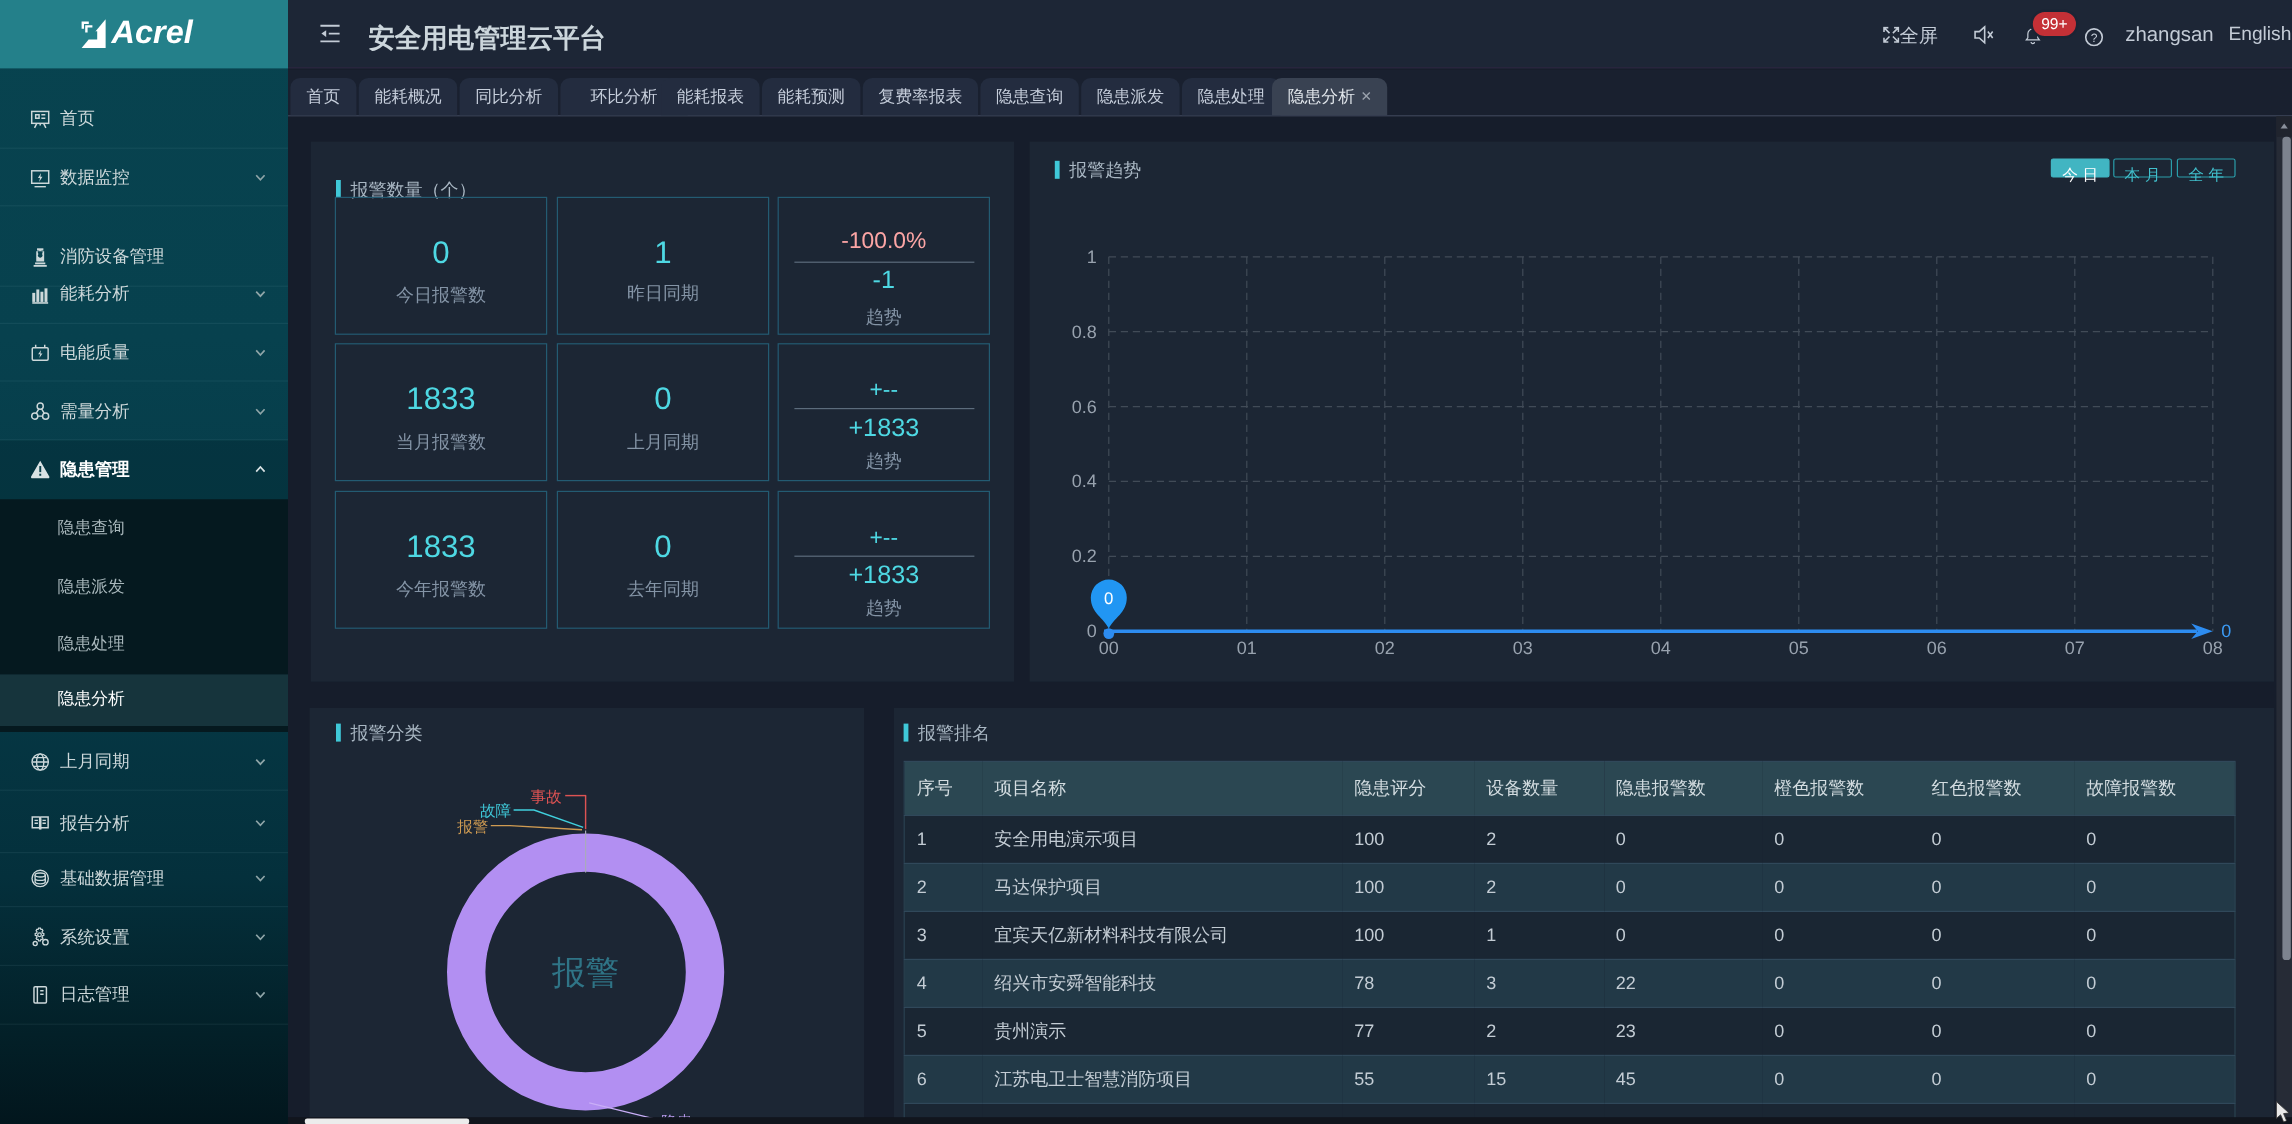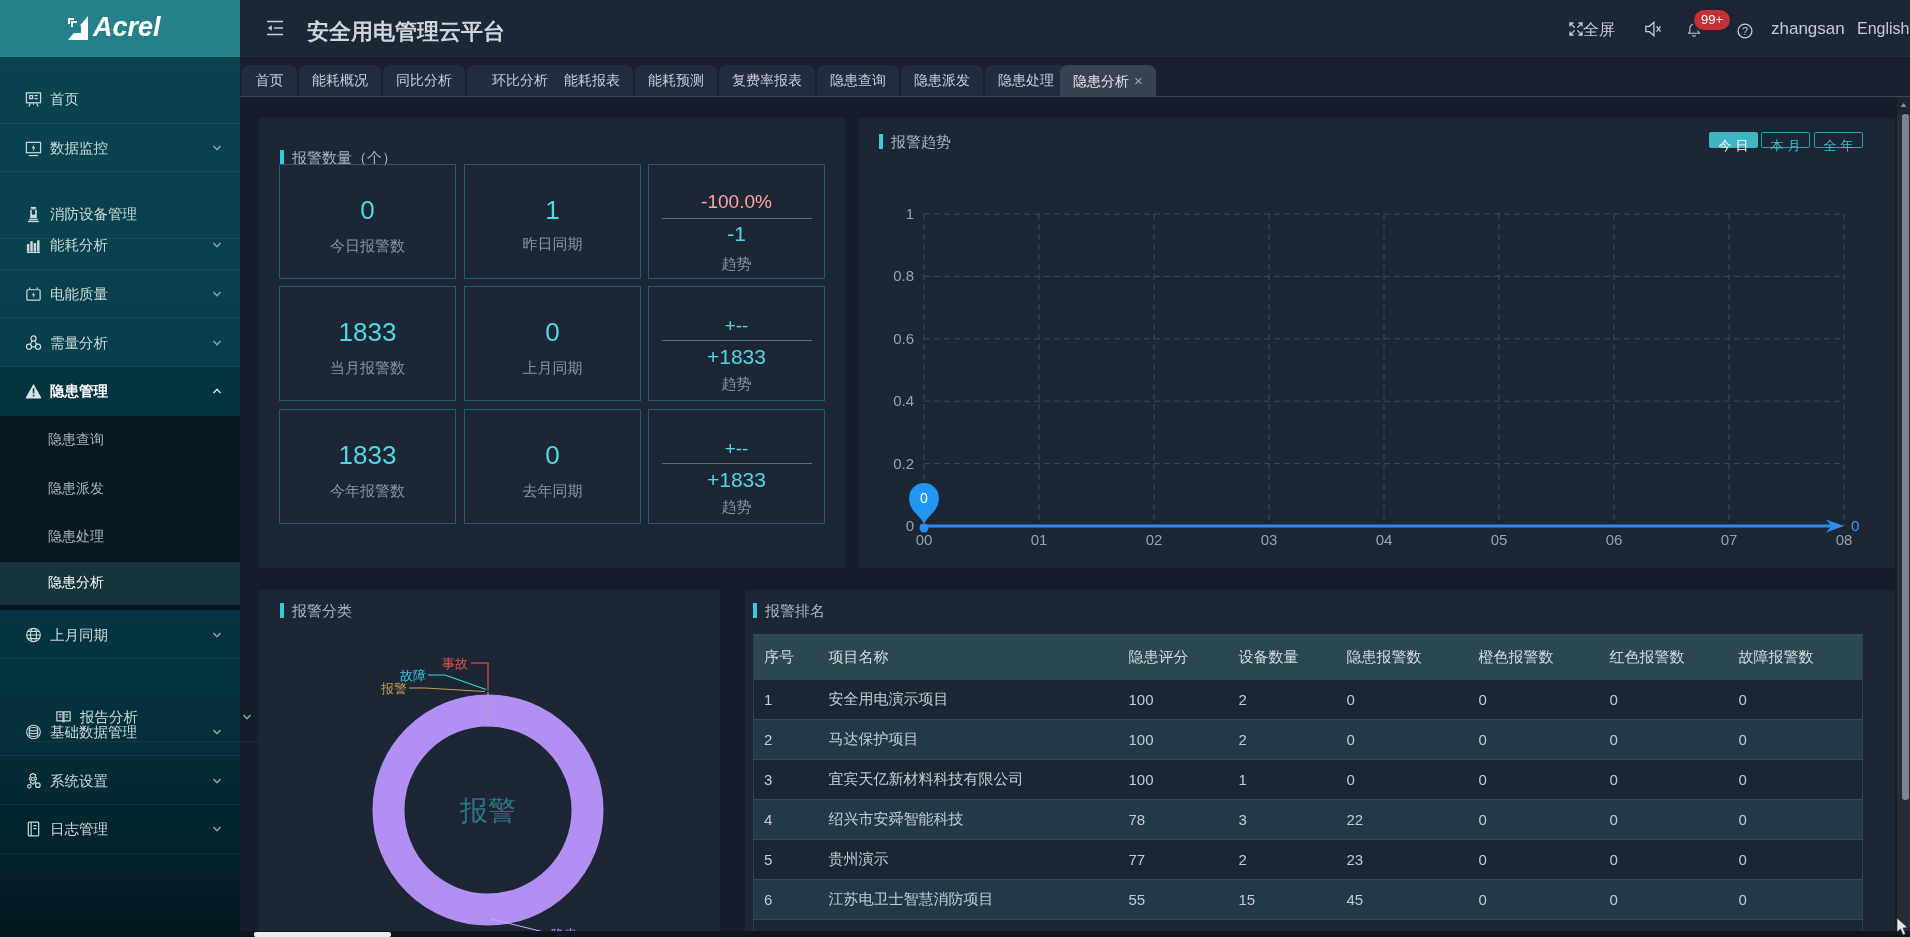--- a/index.html
+++ b/index.html
@@ -173,21 +173,21 @@
               <ellipse cx="9" cy="9" rx="3.2" ry="7.2"></ellipse>
               <path d="M2 9 h14 M3 5.2 h12 M3 12.8 h12"></path>
             </g>
           </svg></span>
         <span class="t">上月同期</span>
         <svg class="ch" viewBox="0 0 10 10">
           <path d="M1.5 3 L5 6.8 L8.5 3" stroke="#8fa5a8" stroke-width="1.4" fill="none"></path>
         </svg>
         <div class="sep"></div>
       </div>
-      <div class="mi" style="top:693px;margin-left:30px;">
+      <div class="mi" style="top:662px;">
         <span class="ic"><svg viewBox="0 0 18 18" width="17" height="17">
             <g stroke="#cdd8da" fill="none" stroke-width="1.3">
               <path d="M2 3.5 h6 a1.5 1.5 0 0 1 1.5 1.5 v9.5 a1.5 1.5 0 0 0 -1.5 -1.5 h-6 z"></path>
               <path d="M16 3.5 h-6 a1.5 1.5 0 0 0 -1.5 1.5 v9.5 a1.5 1.5 0 0 1 1.5 -1.5 h6 z"></path>
               <path d="M4 6.5 h3 M4 9 h3 M11 6.5 h3 M11 9 h3"></path>
             </g>
           </svg></span>
         <span class="t">报告分析</span>
         <svg class="ch" viewBox="0 0 10 10">
           <path d="M1.5 3 L5 6.8 L8.5 3" stroke="#8fa5a8" stroke-width="1.4" fill="none"></path>

